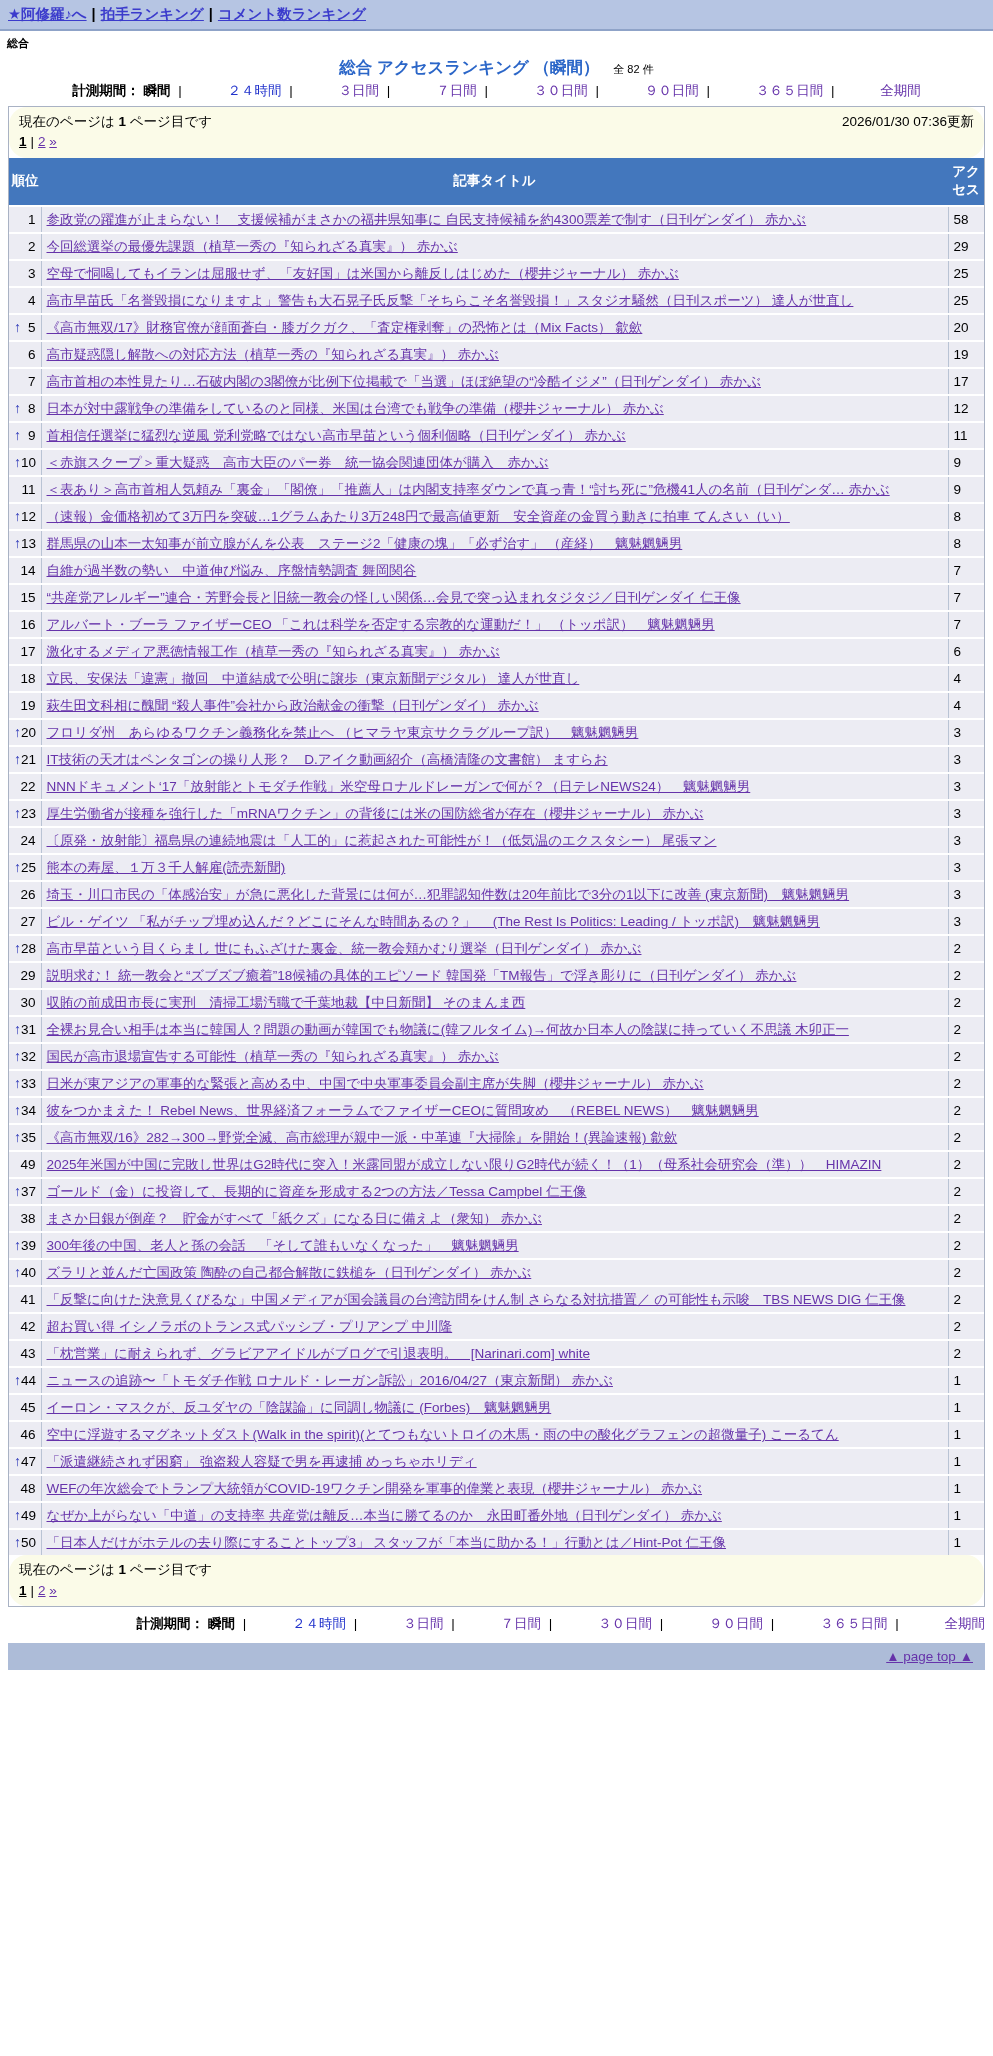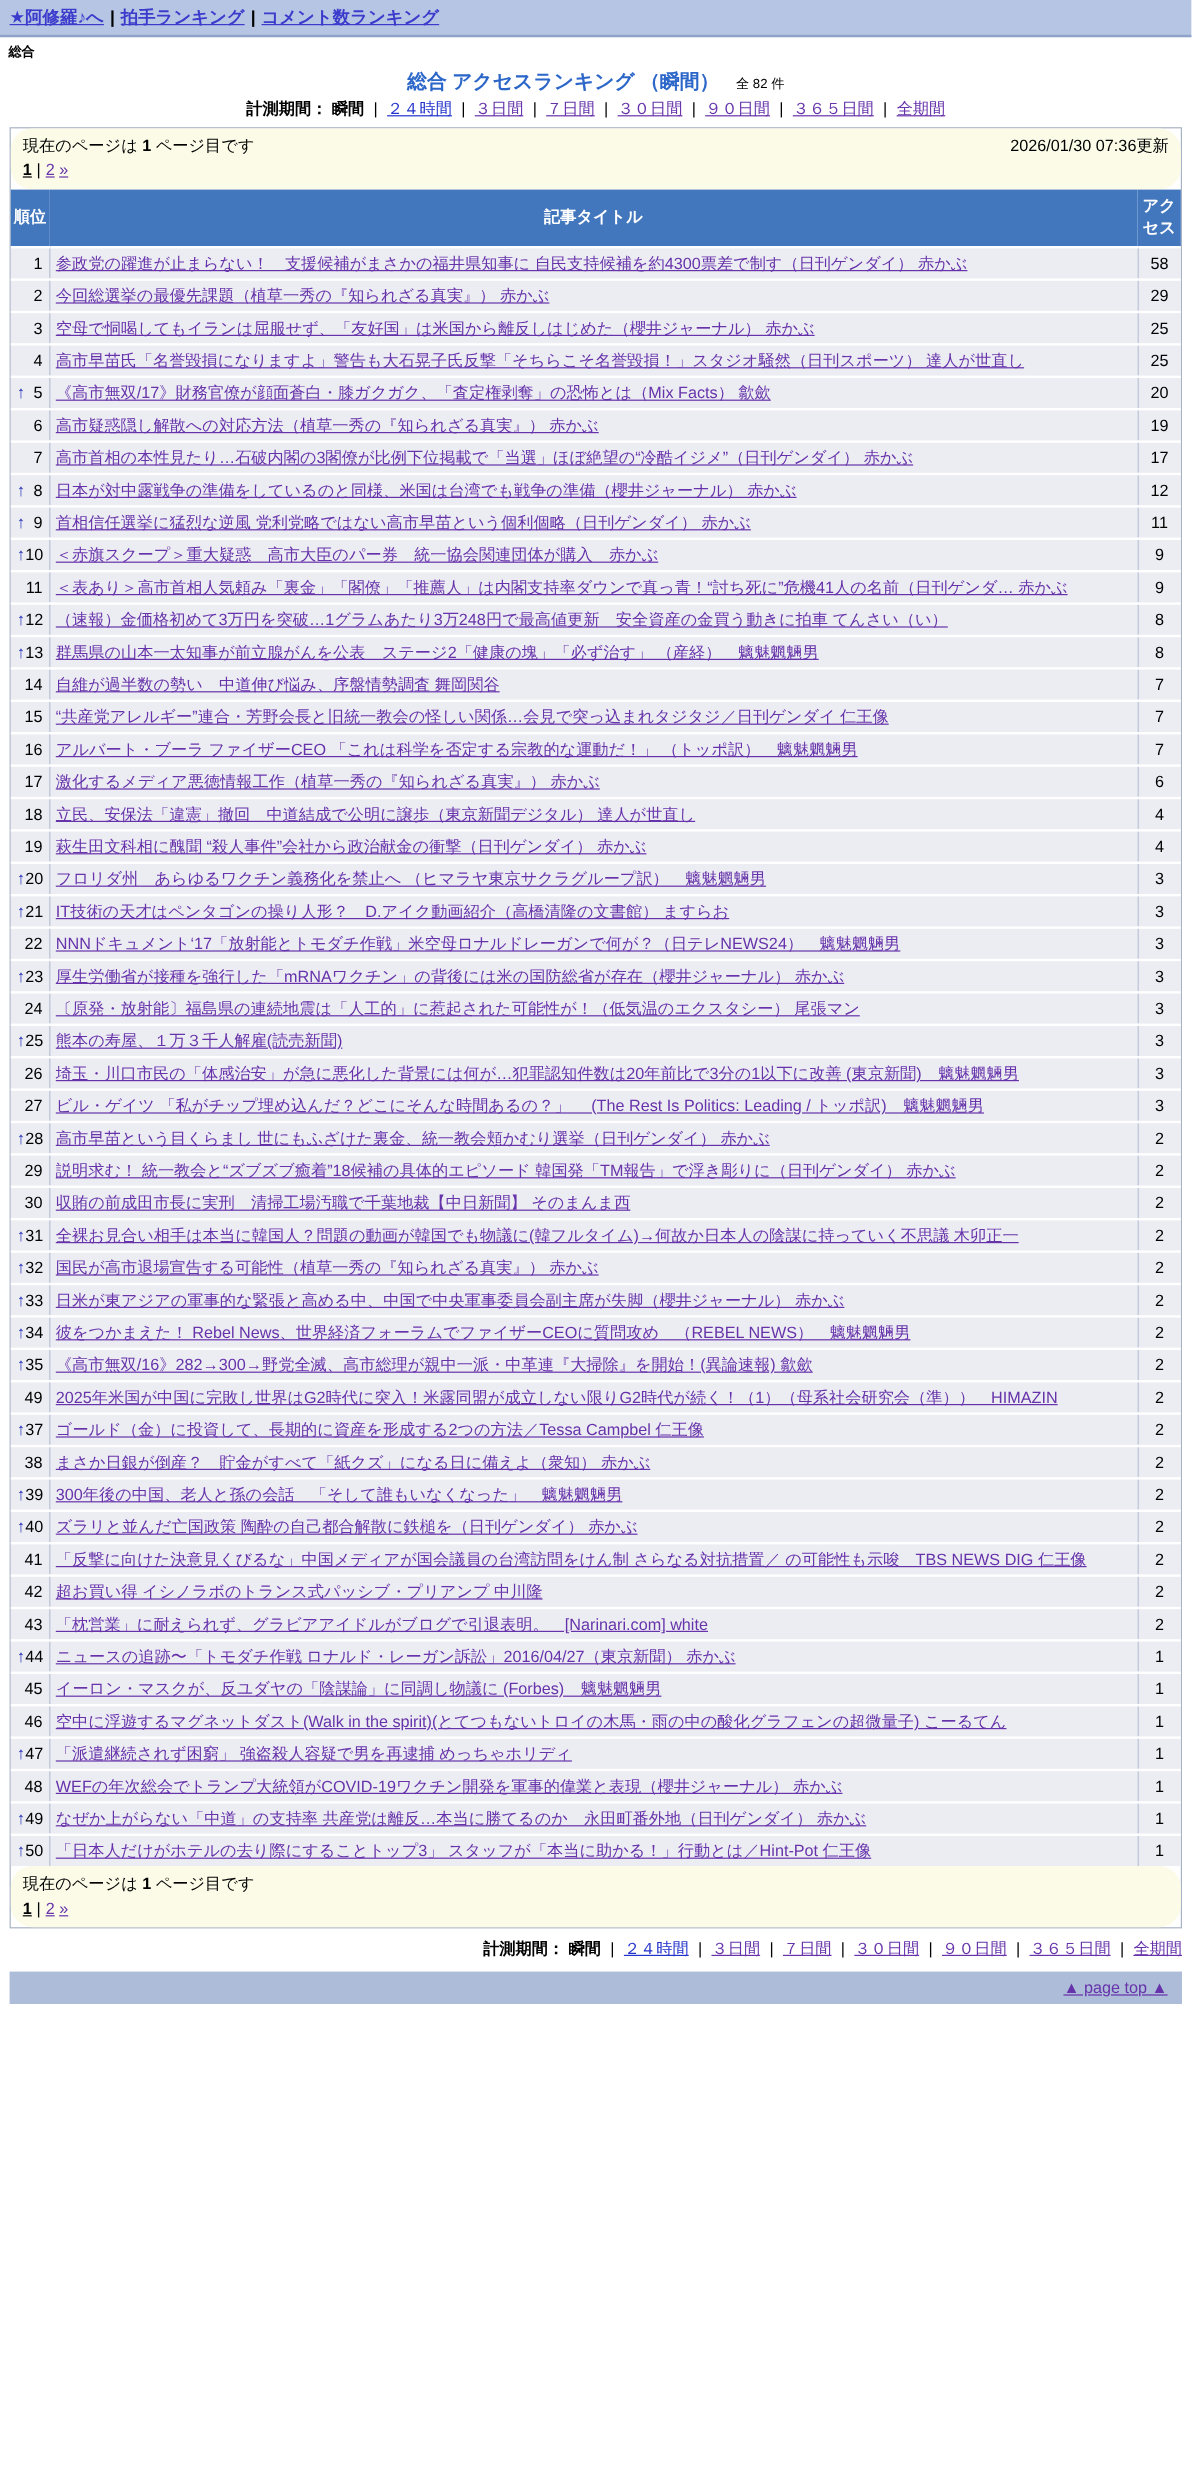--- a/index.html
+++ b/index.html
@@ -17,42 +17,42 @@
   .topbar a{color:var(--c-nav_link);text-decoration:underline;}
   .topbar .sep{color:#000;margin:0 5px;}
   .cat{font-size:11px;font-weight:bold;padding:5px 7px 0;}
   .title-line{text-align:center;margin:6px 0 3px;}
   .main-title{color:var(--c-title_blue);font-size:16.5px;font-weight:bold;}
   .total{font-size:11px;margin-left:10px;color:#000;}
   .periods{text-align:center;margin:3px 0 6px;}
   .periods .plabel{font-weight:bold;}
   .periods b{font-weight:bold;}
   .periods .sep{color:#000;margin:0 4px;}
-  .periods a{text-decoration:underline;}
+  .periods a{margin-left:38px;}
   .periods a.purple{color:var(--c-link_purple);}
   .periods a.blue{color:var(--c-link_blue);}
   .main-box{margin:0 8px;border:1px solid var(--c-border);}
   .pagebox{background:var(--c-cream_bg);padding:5px 10px;line-height:1.5;border-radius:18px;}
   .pagebox .row1{display:flex;justify-content:space-between;}
   .pagebox .pg-cur{font-weight:bold;text-decoration:underline;color:#000;}
   .pagebox a{color:var(--c-link_purple);text-decoration:underline;}
   .pagebox .sep{margin:0 4px;}
   table{width:100%;border-collapse:collapse;table-layout:fixed;}
   th{background:var(--c-header_bg);color:#fff;font-weight:bold;
      padding:5px 2px;font-size:13.5px;word-break:break-all;line-height:1.4;}
   th.rank-col{width:32px;} th.access-col{width:36px;margin-top:40px;}
   td{background:var(--c-row_bg);border-top:2px solid #fff;
      padding:2px 5px;vertical-align:middle;line-height:21px;}
   td.title-cell{border-left:1px solid var(--c-cell_border);
                 border-right:1px solid var(--c-cell_border);}
   .rk{display:flex;align-items:center;}
   .up{color:var(--c-arrow_blue);font-weight:bold;font-size:14px;}
   .rk .num{margin-left:auto;}
   a.article{color:var(--c-link_purple);text-decoration:underline;}
-  td.access{text-align:center;}
+  td.access{}
   .foot-periods{text-align:right;margin:8px 8px 10px;}
   .pagetop{margin:10px 8px 40px;background:var(--c-pagetop_bg);
            padding:6px 12px;text-align:right;}
   .pagetop a{color:var(--c-link_purple);text-decoration:underline;font-size:13.5px;}
 </style>
 </head>
 <body>
 
 <div class="topbar">
   <a>★阿修羅♪へ</a><span class="sep">|</span><a>拍手ランキング</a><span class="sep">|</span><a>コメント数ランキング</a>

